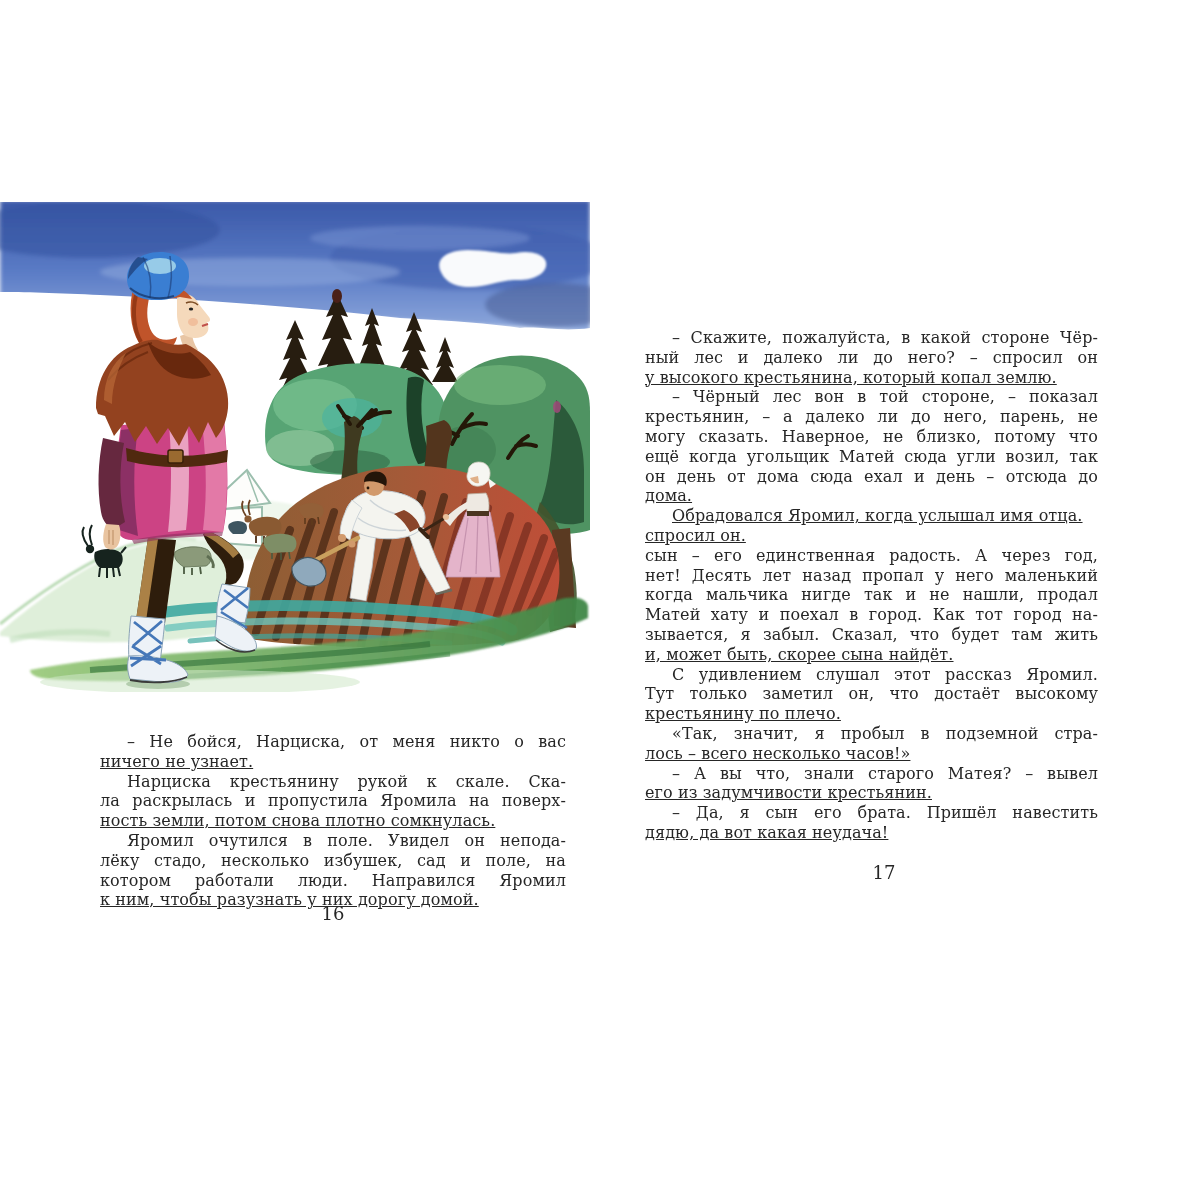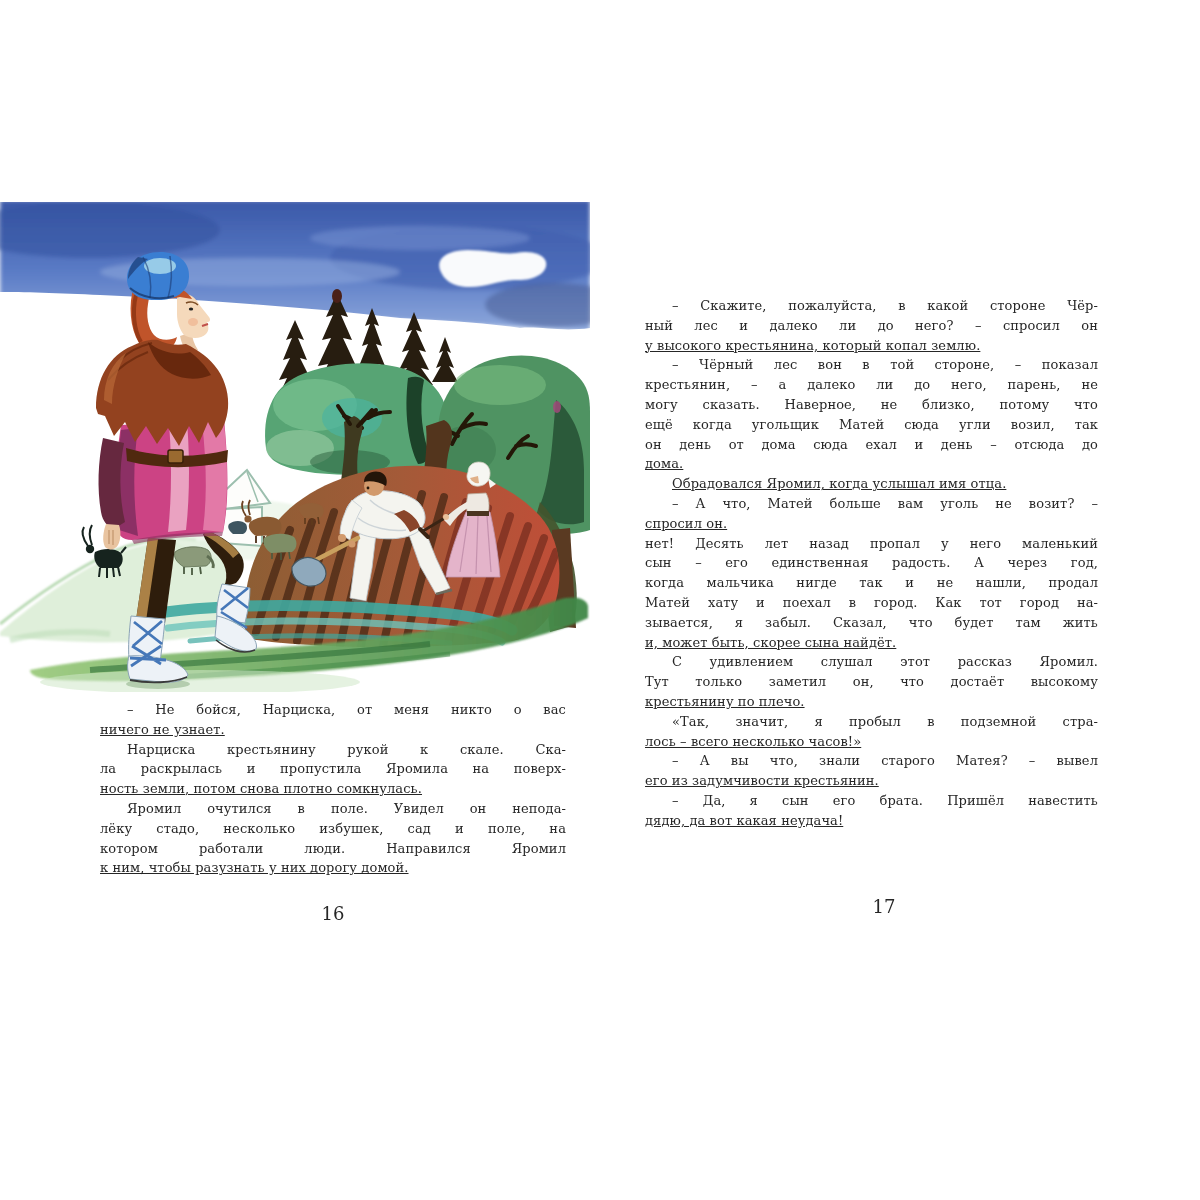--- a/index.html
+++ b/index.html
@@ -1,27 +1,27 @@
 <!DOCTYPE html>
 <html style="--page_bg: #ffffff; --text_ink: #262626; --sky_top: #3a58a8; --sky_mid: #5b7cc6; --sky_low: #8fa9dc; --cloud: #ffffff; --fir: #271d10; --canopy_left: #57a474; --canopy_right: #4f9362; --canopy_teal: #4cb4a0; --canopy_light: #7cc493; --canopy_dark: #1c4229; --branch: #241708; --field_brown: #8d5e34; --field_red: #c04e38; --furrow_brown: #4c2b16; --furrow_red: #7c3020; --water: #3fa8a0; --grass_light: #9ccb7e; --grass_dark: #3f8746; --hill_pale: #d9ecd4; --cap_blue: #3a7ed2; --hair_orange: #c0542a; --skin: #f5d9bb; --cape_brown: #93421f; --tunic_pink: #cc4384; --tunic_shadow: #7c2c5e; --tunic_light: #e887b0; --sleeve_maroon: #66283f; --trouser_dark: #2e1d0c; --trouser_tan: #b98d4c; --boot_white: #edf2f7; --boot_strap: #4577b8; --man_white: #f4f4ef; --man_skin: #d29a6c; --spade_gray: #8fa9bc; --handle_wood: #c9a05e; --scarf_white: #f6f6f2; --skirt_pink: #e4b4ca; --goat_black: #16231e; --sheep_gray: #8b9a7a; --goat_brown: #8a5a32;"><head>
 <meta charset="utf-8">
 <style>
   html,body{margin:0;padding:0;background:#ffffff;}
   body{width:1200px;height:1200px;overflow:hidden;font-family:"DejaVu Serif","Liberation Serif",serif;}
   .spread{position:relative;width:1200px;height:1200px;background:var(--page_bg,#ffffff);}
   .illu{position:absolute;left:0;top:200px;width:590px;height:492px;}
-  .textcol{position:absolute;color:var(--text_ink,#262626);font-size:13px;line-height:19.8px;letter-spacing:0.1px;}
+  .textcol{position:absolute;color:var(--text_ink,#262626);font-size:16px;line-height:19.8px;letter-spacing:0.1px;margin-top:32px;}
   .textcol.left{left:100px;top:700px;width:466px;}
   .textcol.right{left:645px;top:296px;width:453px;}
   .tline{text-align:justify;text-align-last:justify;-moz-text-align-last:justify;}
   .tline.end{text-align-last:left;text-decoration:underline;-moz-text-align-last:left;}
   .tline.ind{text-indent:27px;}
   .pageno{position:absolute;color:var(--text_ink,#2b2b2b);font-size:18px;text-align:center;}
   .pageno-left{left:100px;top:903px;width:466px;}
-  .pageno-right{left:656px;top:896px;width:456px;}
+  .pageno-right{left:656px;top:862px;width:456px;}
   .fur{fill:none;stroke-width:8;stroke-linecap:round;opacity:.8;}
   .furA{stroke:var(--furrow_brown,#4c2b16);}
   .furB{stroke:var(--furrow_red,#7c3020);}
   .branch{fill:none;stroke:var(--branch,#241708);stroke-width:4;stroke-linecap:round;}
   .shade{fill:none;stroke:#c3ccd2;stroke-width:1.5;opacity:.8;}
 </style>
 </head>
 <body>
 
 <div class="spread">
@@ -282,24 +282,23 @@
       <div class="tline ind">– Скажите, пожалуйста, в какой стороне Чёр-</div>
       <div class="tline">ный лес и далеко ли до него? – спросил он</div>
       <div class="tline end">у высокого крестьянина, который копал землю.</div>
       <div class="tline ind">– Чёрный лес вон в той стороне, – показал</div>
       <div class="tline">крестьянин, – а далеко ли до него, парень, не</div>
       <div class="tline">могу сказать. Наверное, не близко, потому что</div>
       <div class="tline">ещё когда угольщик Матей сюда угли возил, так</div>
       <div class="tline">он день от дома сюда ехал и день – отсюда до</div>
       <div class="tline end">дома.</div>
       <div class="tline ind end">Обрадовался Яромил, когда услышал имя отца.</div>
-      <div class="tline ind">– А что, Матей больше вам уголь не возит? –</div>
       <div class="tline end">спросил он.</div>
+      <div class="tline">сын – его единственная радость. А через год,</div>
       <div class="tline">нет! Десять лет назад пропал у него маленький</div>
-      <div class="tline">сын – его единственная радость. А через год,</div>
       <div class="tline">когда мальчика нигде так и не нашли, продал</div>
       <div class="tline">Матей хату и поехал в город. Как тот город на-</div>
       <div class="tline">зывается, я забыл. Сказал, что будет там жить</div>
       <div class="tline end">и, может быть, скорее сына найдёт.</div>
       <div class="tline ind">С удивлением слушал этот рассказ Яромил.</div>
       <div class="tline">Тут только заметил он, что достаёт высокому</div>
       <div class="tline end">крестьянину по плечо.</div>
       <div class="tline ind">«Так, значит, я пробыл в подземной стра-</div>
       <div class="tline end">лось – всего несколько часов!»</div>
       <div class="tline ind">– А вы что, знали старого Матея? – вывел</div>

